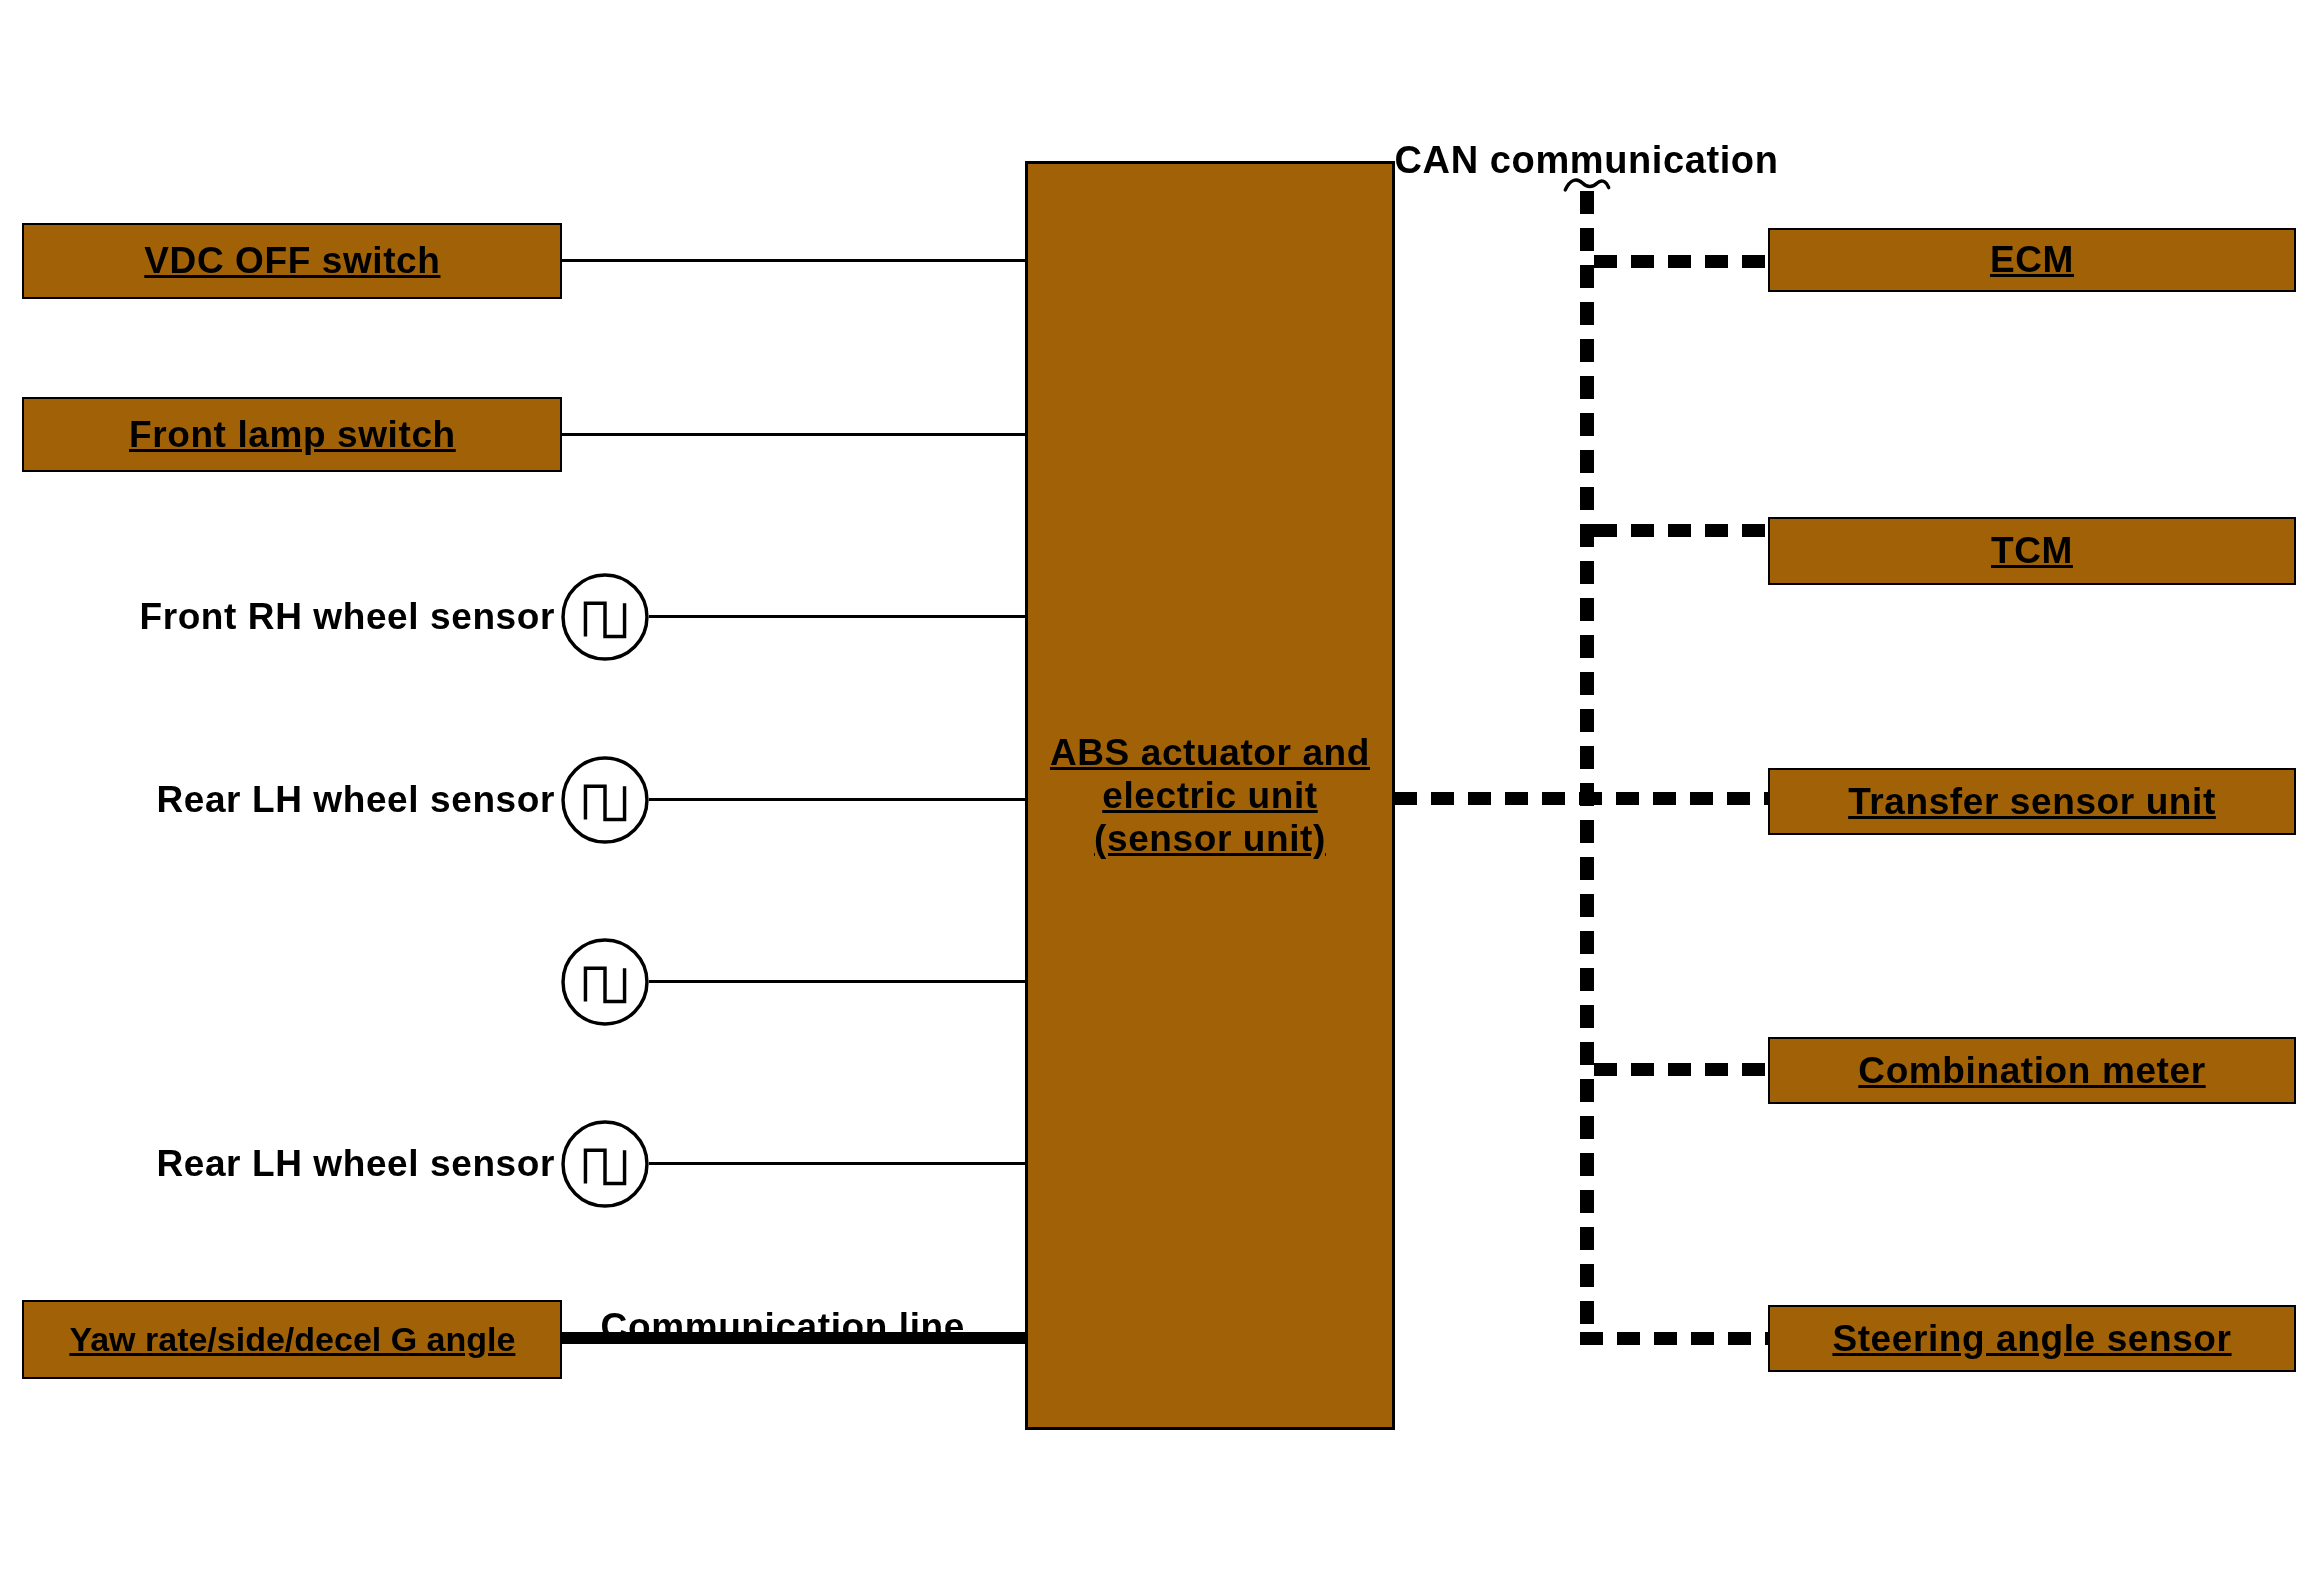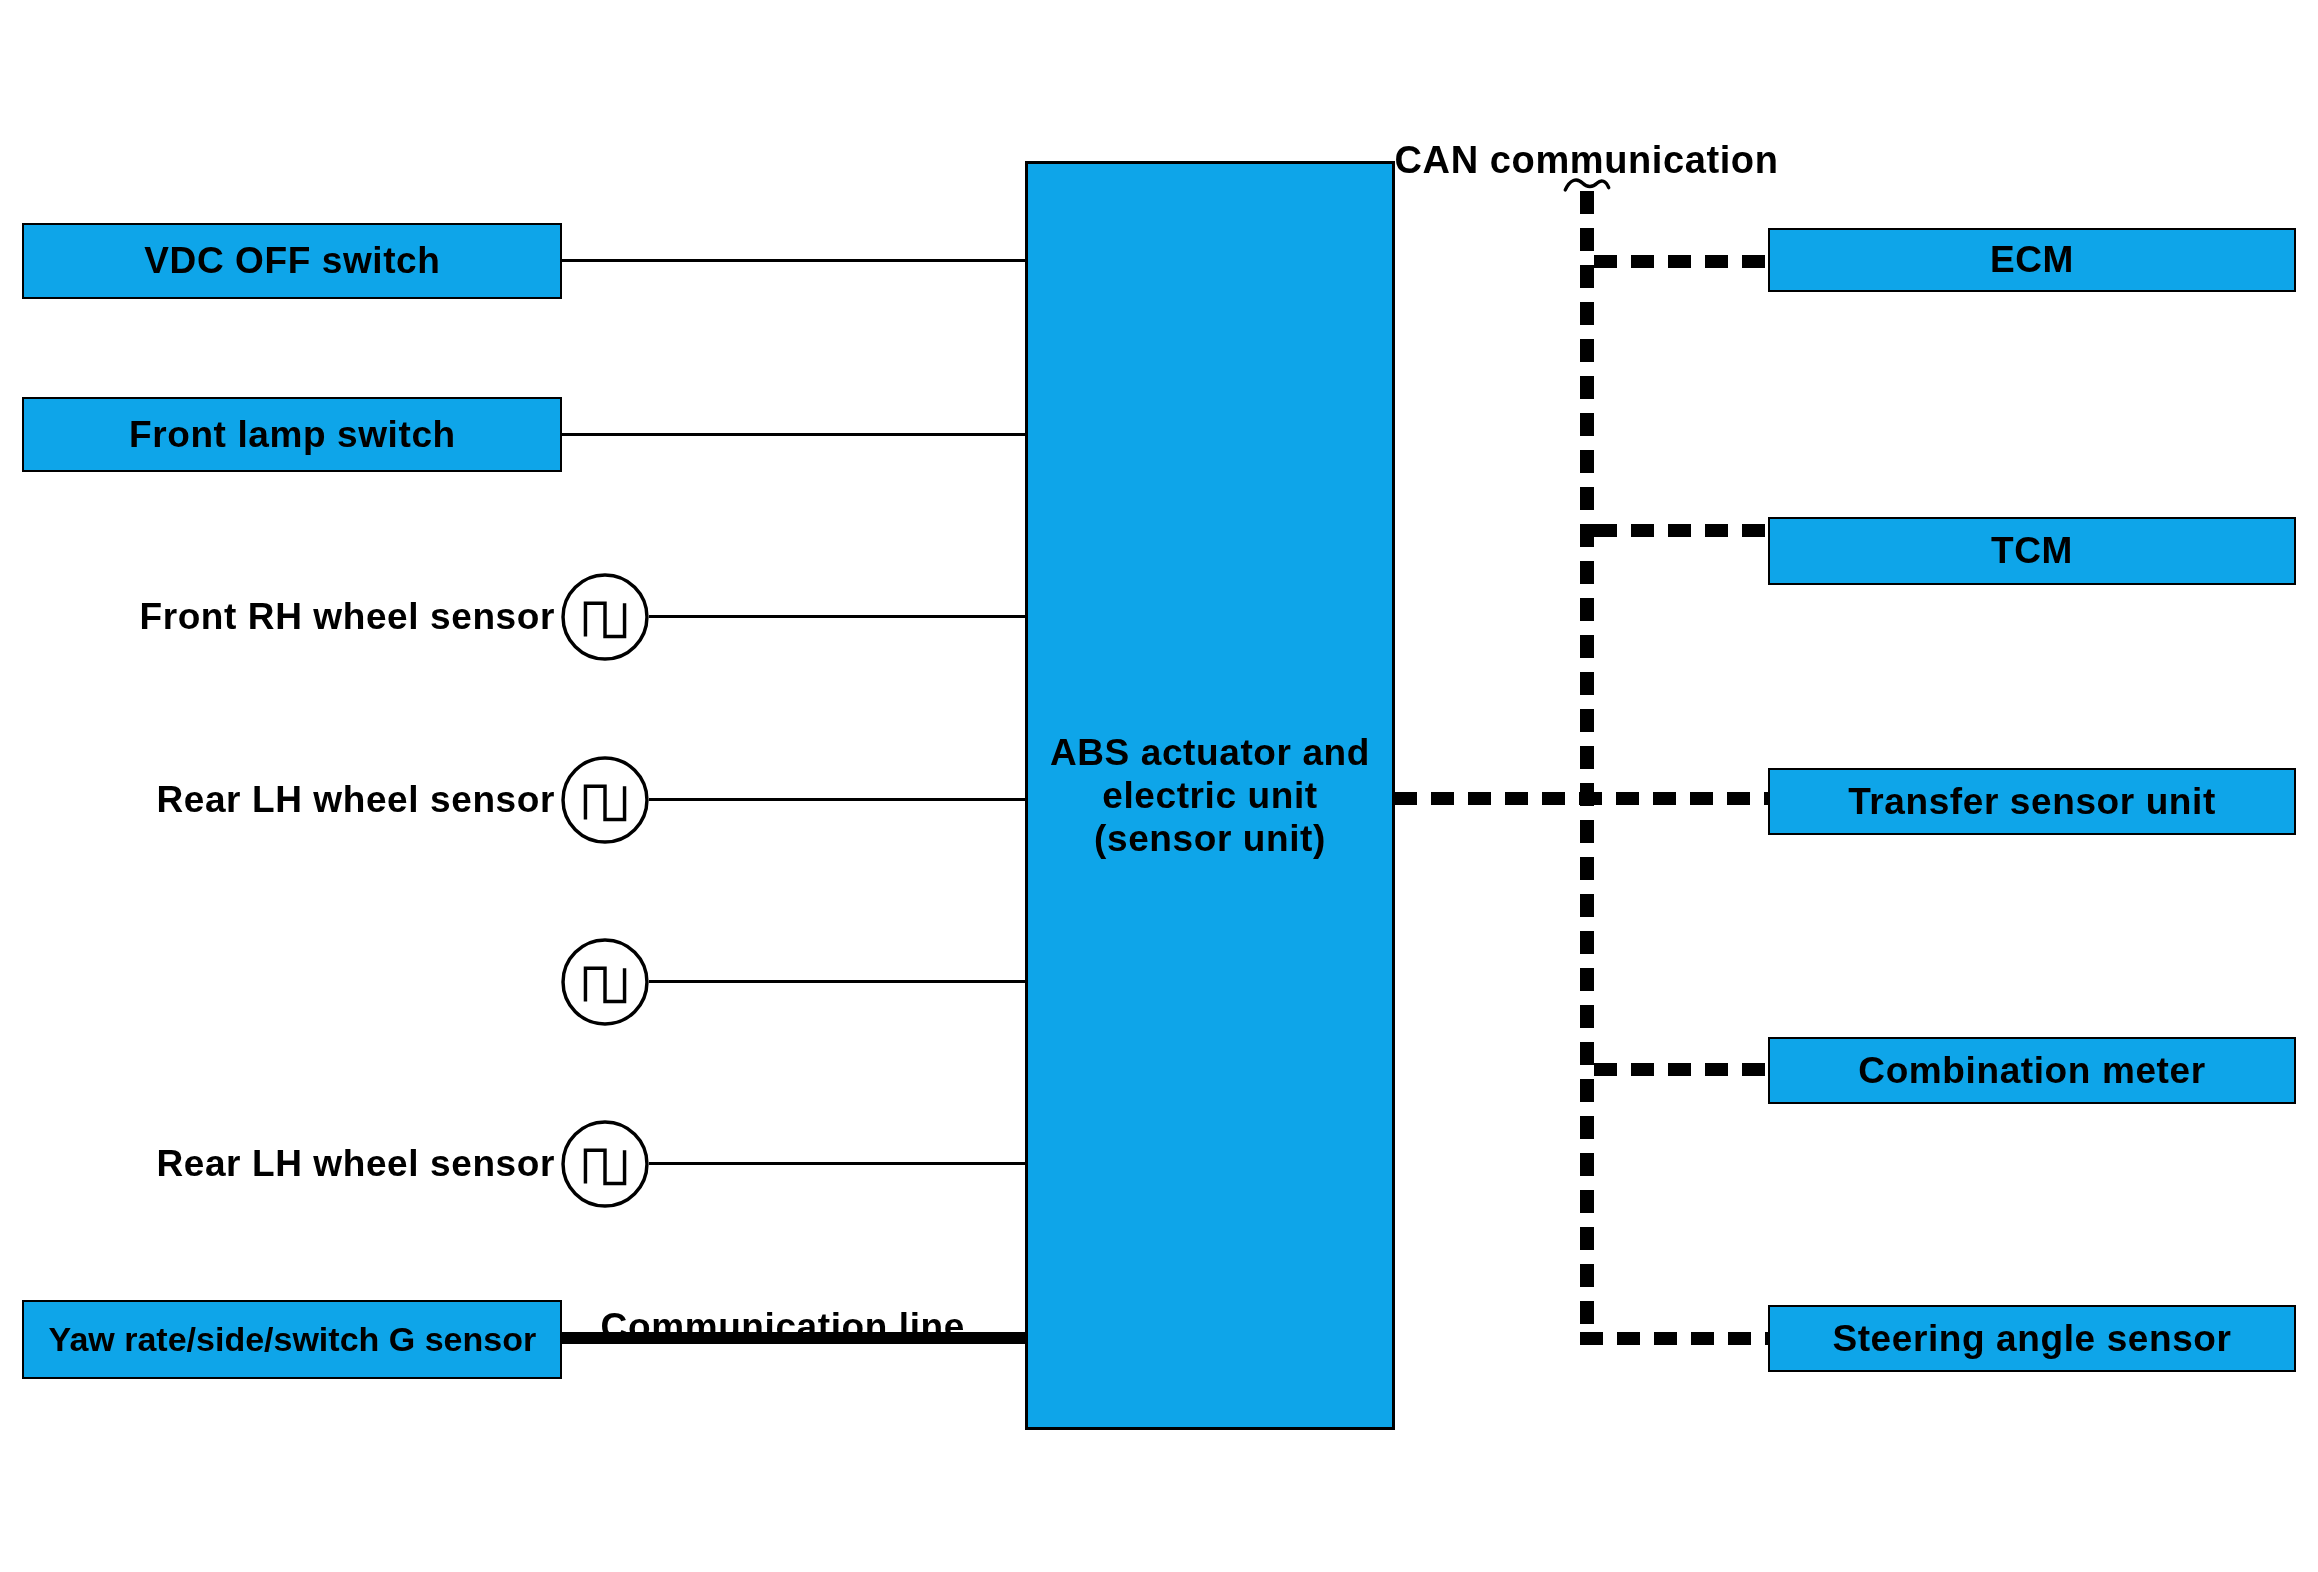--- a/index.html
+++ b/index.html
@@ -9,24 +9,24 @@
     background:#ffffff;
     font-family:"Liberation Sans","DejaVu Sans",sans-serif;
     font-weight:700;
     color:#000;
     overflow:hidden;
   }
   
   .node-box{
     position:absolute;
     box-sizing:border-box;
-    background:#0ea5e9;
+    background:#a16207;
     border:2.9px solid #000;
     display:flex;align-items:center;justify-content:center;
-    font-size:37px;letter-spacing:0.6px;white-space:nowrap;
+    font-size:37px;letter-spacing:0.6px;white-space:nowrap;text-decoration:underline;
   }
   .box-vdc {left:22.4px;top:223px;width:540px;height:76px;}
   .box-stop{left:22.4px;top:397px;width:540px;height:75px;}
   .box-yaw {left:22.4px;top:1300px;width:540px;height:79px;font-size:34px;letter-spacing:0;}
   .right-box{left:1768px;width:528px;}
   .box-ecm {top:228px;height:64px;}
   .box-tcm {top:517px;height:68px;}
   .box-tcu {top:768px;height:67px;}
   .box-cmb {top:1037px;height:67px;}
   .box-sas {top:1305px;height:67px;}
@@ -87,21 +87,21 @@
 
 <div class="canvas">
 
   <div class="node-box box-vdc">
     <span>VDC OFF switch</span>
   </div>
   <div class="node-box box-stop">
     <span>Front lamp switch</span>
   </div>
   <div class="node-box box-yaw">
-    <span>Yaw rate/side/switch G sensor</span>
+    <span>Yaw rate/side/decel G angle</span>
   </div>
 
   <div class="sensor-label lab-frh">Front RH wheel sensor</div>
   <div class="sensor-label lab-flh">Rear LH wheel sensor</div>
   <div class="sensor-label lab-rlh">Rear LH wheel sensor</div>
 
   <svg class="sensor-icon ico-frh" viewBox="0 0 160 160">
     <circle cx="80" cy="80" r="73" fill="#fff" stroke="#000" stroke-width="6"></circle>
     <path d="M46,114 L46,56 L80,56 L80,114 L114,114 L114,56" fill="none" stroke="#000" stroke-width="6"></path>
   </svg>

